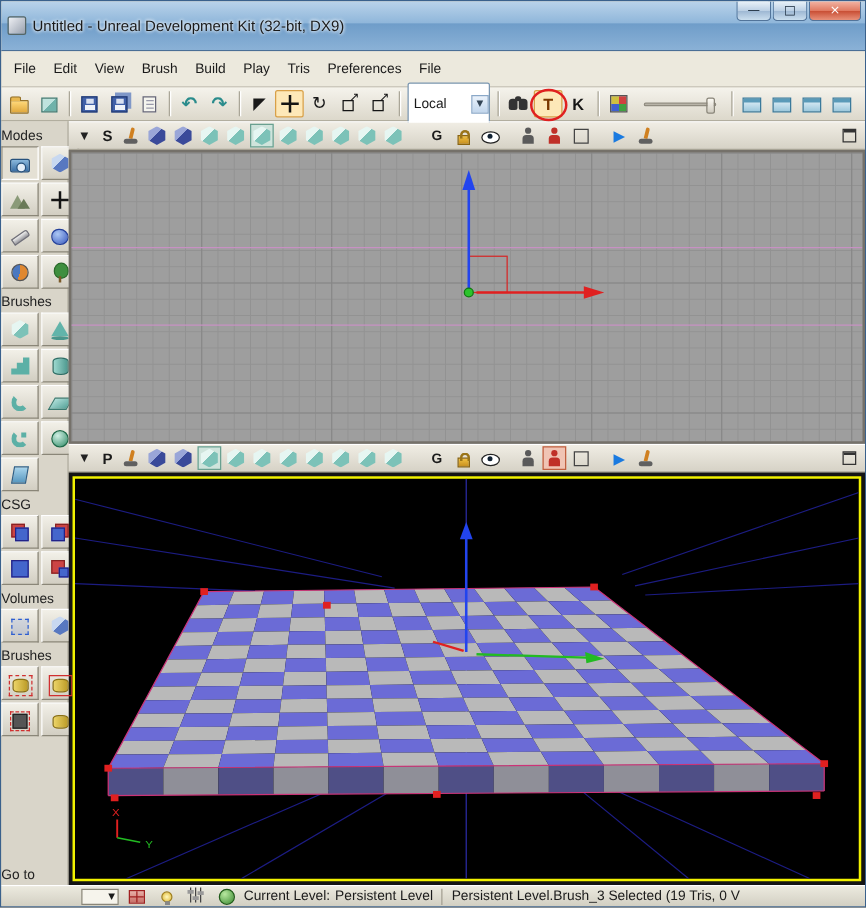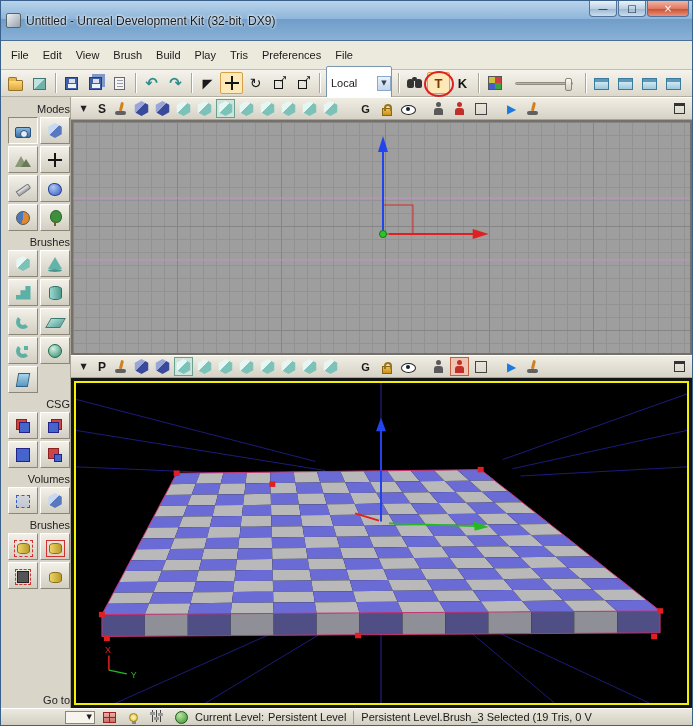--- a/index.html
+++ b/index.html
@@ -40,22 +40,22 @@
     background:linear-gradient(#eaf2fb,#c2d6ec);border:1px solid #8aa8c8;color:#345;}
   .slider{width:58px;height:3px;flex:none;background:#b8b4a8;border:1px solid #908c80;border-radius:2px;
     position:relative;margin:0 8px;}
   .slider .handle{position:absolute;right:0;top:-5px;width:7px;height:13px;border:1px solid #888478;
     border-radius:2px;background:linear-gradient(#fcfaf4,#d0ccc0);}
   .red-circle{position:absolute;left:-4px;top:-2px;width:30px;height:26px;border:2px solid #e02020;
     border-radius:50%;pointer-events:none;}
   
   .main{flex:1;display:flex;min-height:0;}
   
-  .sidebar{width:70px;flex:none;background:#d9d5c9;border-right:1px solid #a8a496;
-    display:flex;flex-direction:column;align-items:flex-end;padding-top:3px;}
+  .sidebar{width:54px;flex:none;background:#d9d5c9;border-right:1px solid #a8a496;
+    display:flex;flex-direction:column;align-items:flex-start;padding-top:3px;}
   .side-label{margin:3px 0 2px;color:#222;}
   .side-grid{display:grid;grid-template-columns:30px 30px;gap:2px;margin-bottom:2px;}
   .sbtn{width:30px;height:27px;display:flex;align-items:center;justify-content:center;
     background:linear-gradient(#f2f0e8,#d2cec2);border:1px solid;border-color:#fff #8a8678 #8a8678 #fff;}
   .sbtn.down{border-color:#8a8678 #fff #fff #8a8678;background:#e4e0d4;}
   .goto-label{margin-top:auto;margin-bottom:2px;}
   
   .viewcol{flex:1;display:flex;flex-direction:column;min-width:0;}
   .vp-toolbar{height:23px;flex:none;display:flex;align-items:center;gap:2px;padding:0 3px;
     background:linear-gradient(#f0ede4,#d6d2c6);border-top:1px solid #fff;border-bottom:1px solid #a8a496;}

